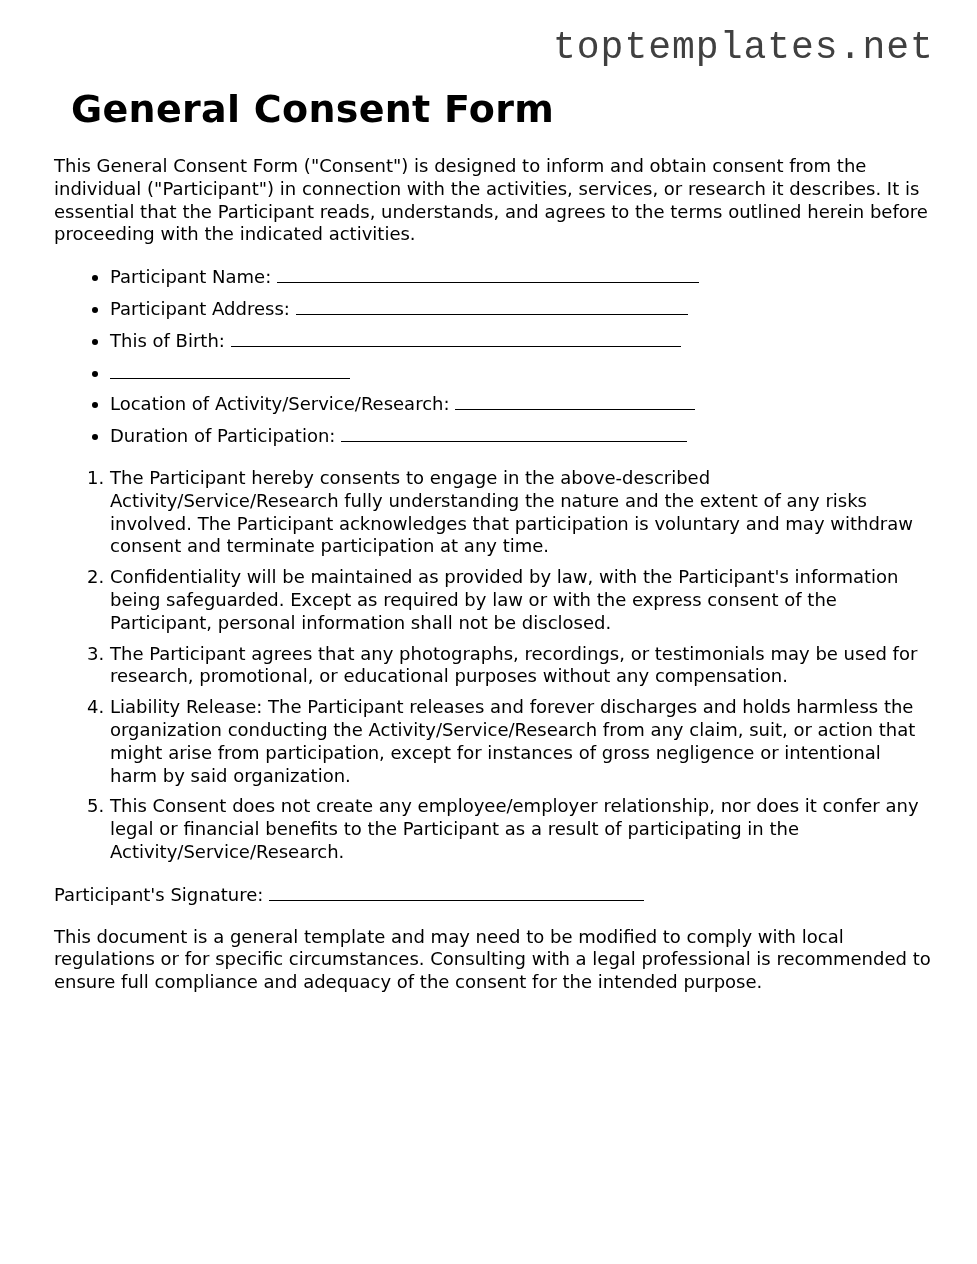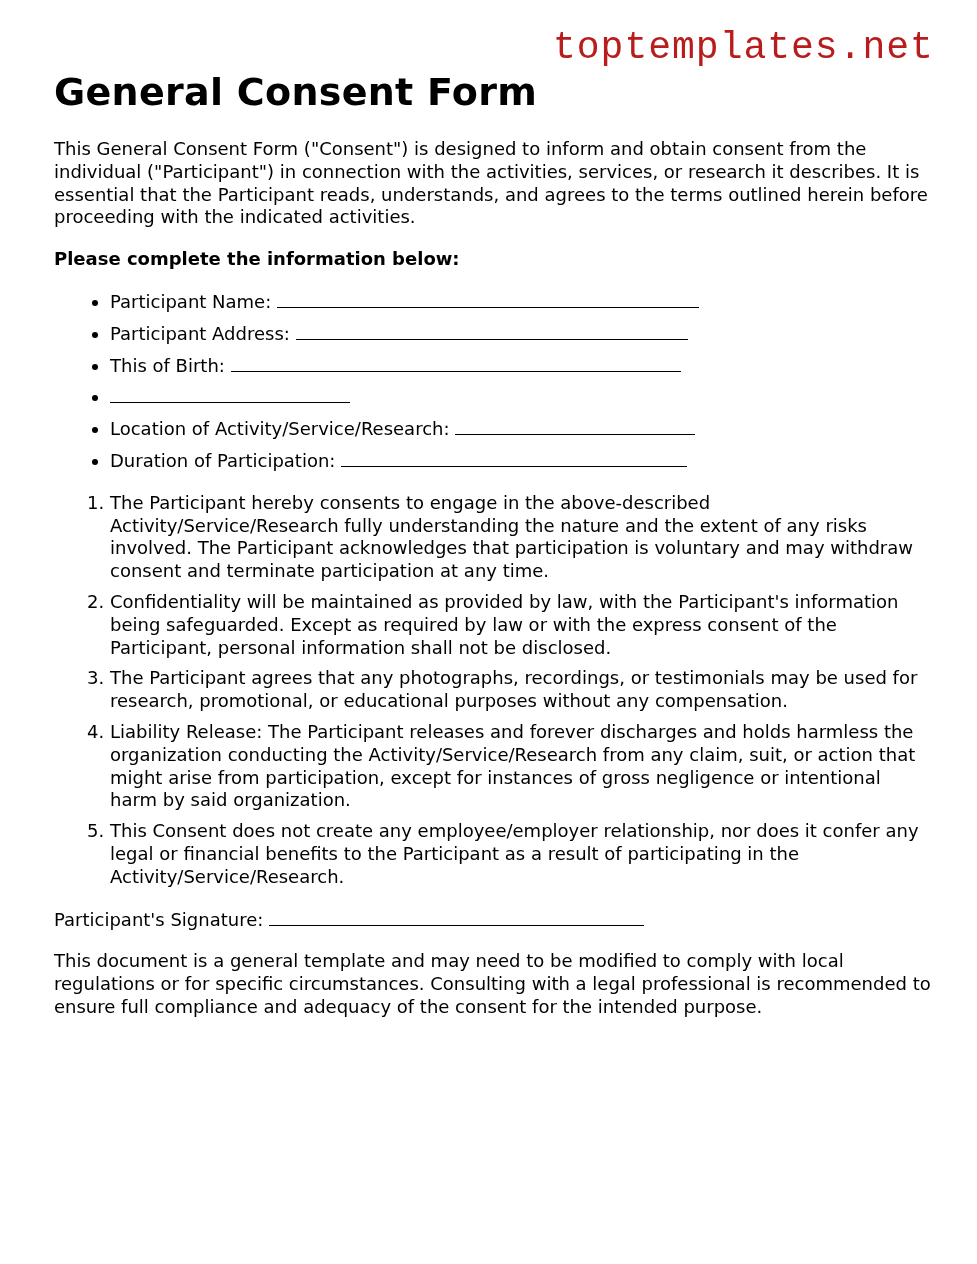--- a/index.html
+++ b/index.html
@@ -3,46 +3,45 @@
   <meta charset="utf-8">
   <style>
     html, body { margin: 0; padding: 0; background: #ffffff; }
     body {
       width: 977px; height: 1264px; position: relative; overflow: hidden;
       font-family: "DejaVu Sans", sans-serif; color: #000;
     }
     .watermark {
       position: absolute; left: 553px; top: 26px;
       font-family: "Liberation Mono", "DejaVu Sans Mono", monospace;
-      font-size: 38px; color: #b91c1c; letter-spacing: 1px;
+      font-size: 38px; color: #404040; letter-spacing: 1px;
     }
     .page { position: absolute; left: 54px; top: 68px; width: 880px; }
     h1 {
-      margin: 0; font-size: 38px; font-weight: bold; line-height: 48px;
+      margin: 17px; font-size: 38px; font-weight: bold; line-height: 48px;
       letter-spacing: 0.3px;
     }
     p, li { font-size: 18px; line-height: 22.8px; }
     .intro { margin: 22px 0 0 0; }
     .heading { font-weight: bold; margin: 19px 0 0 0; }
     ul { margin: 19px 0 0 0; padding-left: 48px; }
     ol { margin: 19px 0 0 0; padding-left: 48px; }
     ul li, ol li { margin: 8px; }
     .blank { display: inline-block; border-bottom: 1.5px solid #000; height: 17px; vertical-align: baseline; }
     .p-after { margin: 19px 0 0 0; }
   </style>
 </head>
 <body>
 
 <div class="watermark">toptemplates.net</div>
 
 <div class="page">
   <h1>General Consent Form</h1>
   <p class="intro">This General Consent Form ("Consent") is designed to inform and obtain consent from the individual ("Participant") in connection with the activities, services, or research it describes. It is essential that the Participant reads, understands, and agrees to the terms outlined herein before proceeding with the indicated activities.</p>
 
-  <p class="heading">Please complete the information below:</p>
   <ul>
     <li><span>Participant Name:</span> <span class="blank" style="width:422px"></span></li>
     <li><span>Participant Address:</span> <span class="blank" style="width:392px"></span></li>
     <li><span>This of Birth:</span> <span class="blank" style="width:450px"></span></li>
     <li> <span class="blank" style="width:240px"></span></li>
     <li><span>Location of Activity/Service/Research:</span> <span class="blank" style="width:240px"></span></li>
     <li><span>Duration of Participation:</span> <span class="blank" style="width:346px"></span></li>
   </ul>
 
   <ol>

